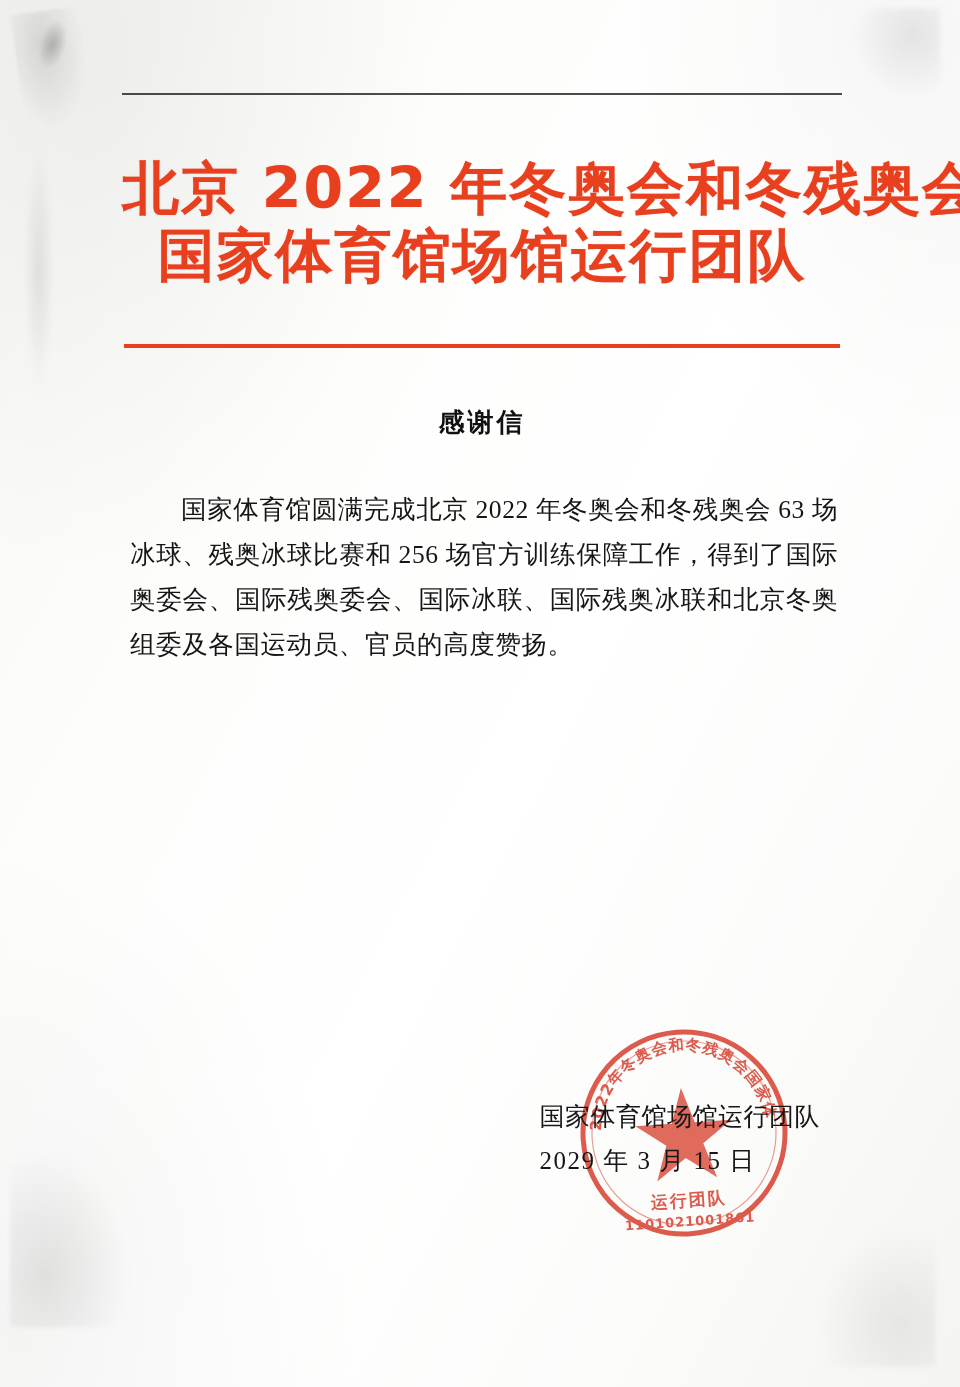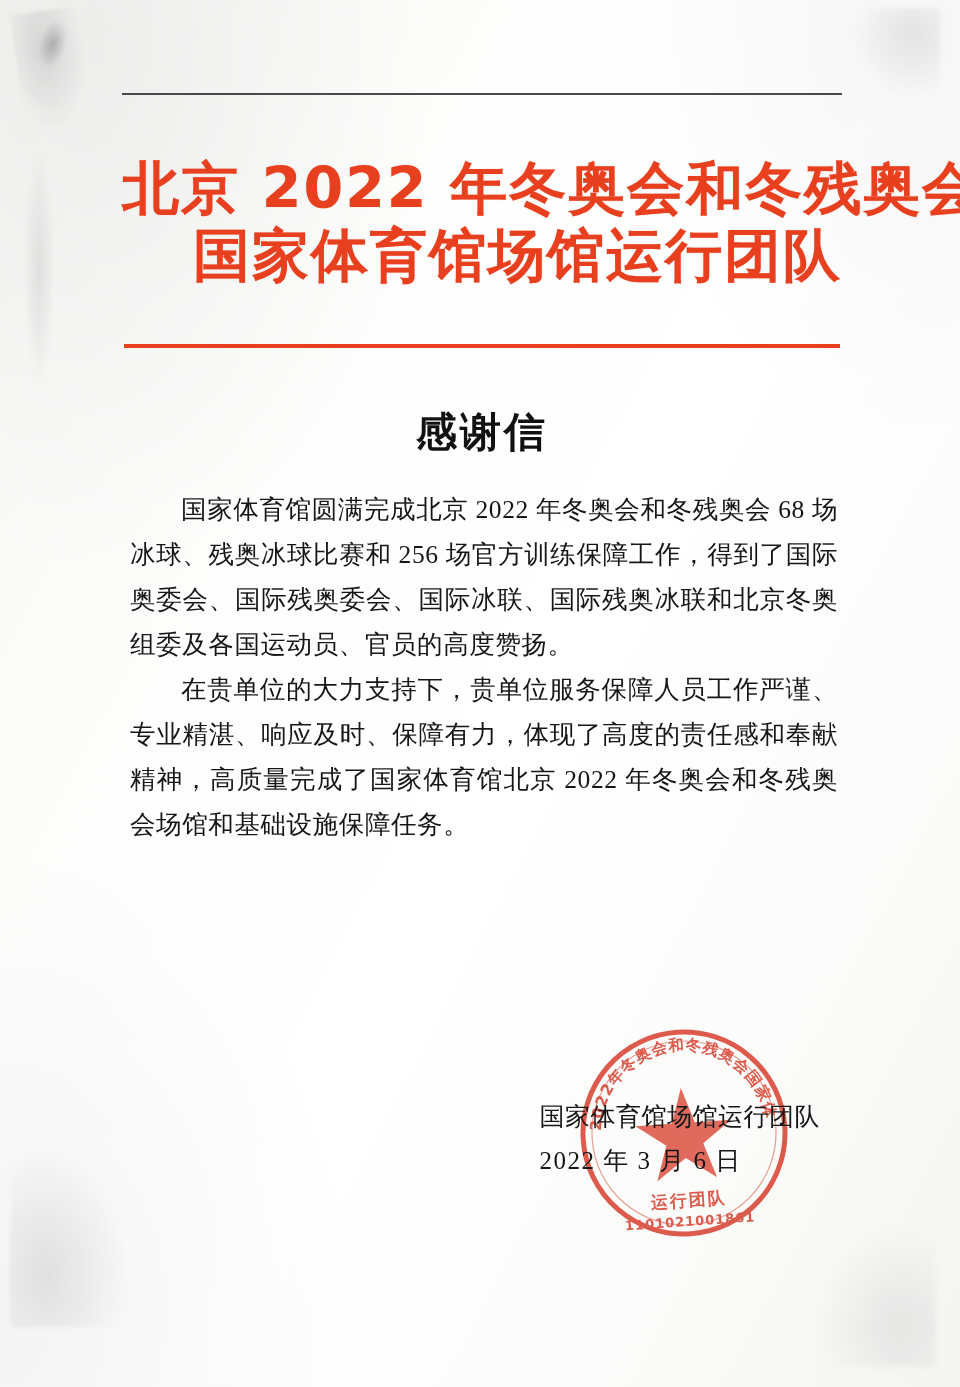--- a/index.html
+++ b/index.html
@@ -82,21 +82,21 @@
     height: 2px;
     background: #2b2b2b;
     opacity: 0.85;
   }
 
   .letterhead {
     position: absolute;
     top: 155px;
     left: 0;
     right: 0;
-    text-align: right;
+    text-align: center;
   }
   .letterhead .lh-line {
     font-family: "DejaVu Sans", "Liberation Sans", sans-serif;
     font-weight: 700;
     color: #e8401f;
     font-size: 57px;
     line-height: 1.18;
     letter-spacing: 2px;
     white-space: nowrap;
     text-shadow: 0 0 1px rgba(232,64,31,0.45);
@@ -112,21 +112,21 @@
   }
 
   .doc-title {
     position: absolute;
     top: 405px;
     left: 0;
     right: 0;
     text-align: center;
     font-family: "DejaVu Sans", "Liberation Sans", sans-serif;
     font-weight: 700;
-    font-size: 41px;
+    font-size: 26px;
     letter-spacing: 3px;
     color: #111;
   }
 
   .body-text {
     position: absolute;
     top: 487px;
     left: 8px;
     right: 4px;
     font-size: 25.5px;
@@ -212,22 +212,21 @@
     <div class="letterhead">
       <div class="lh-line">北京 2022 年冬奥会和冬残奥会</div>
       <div class="lh-line">国家体育馆场馆运行团队</div>
     </div>
 
     <div class="rule-red"></div>
 
     <div class="doc-title">感谢信</div>
 
     <div class="body-text">
-      <p class="para">国家体育馆圆满完成北京 2022 年冬奥会和冬残奥会 68 场冰球、残奥冰球比赛和 256 场官方训练保障工作，得到了国际奥委会、国际残奥委会、国际冰联、国际残奥冰联和北京冬奥组委及各国运动员、官员的高度赞扬。</p>
-      <p class="para">在贵单位的大力支持下，贵单位服务保障人员工作严谨、专业精湛、响应及时、保障有力，体现了高度的责任感和奉献精神，高质量完成了国家体育馆北京 2022 年冬奥会和冬残奥会场馆和基础设施保障任务。</p>
+      <p class="para">国家体育馆圆满完成北京 2022 年冬奥会和冬残奥会 63 场冰球、残奥冰球比赛和 256 场官方训练保障工作，得到了国际奥委会、国际残奥委会、国际冰联、国际残奥冰联和北京冬奥组委及各国运动员、官员的高度赞扬。</p>
     </div>
 
     <div class="stamp">
       <svg viewBox="0 0 214 214" xmlns="http://www.w3.org/2000/svg" aria-hidden="true">
         <defs>
           <path id="arcPath" d="M 24 107 A 83 83 0 1 1 190 107"></path>
         </defs>
         <circle cx="107" cy="107" r="101" fill="none" stroke="#d63826" stroke-width="5"></circle>
         <circle cx="107" cy="107" r="92" fill="none" stroke="#d63826" stroke-width="1.2" opacity="0.6"></circle>
         <text class="stamp-text">
@@ -235,17 +234,17 @@
         </text>
 
         <polygon points="107,62 118.5,97 155,97 125.5,118.5 137,153.5 107,132 77,153.5 88.5,118.5 59,97 95.5,97" fill="#d63826" opacity="0.9"></polygon>
         <text class="stamp-inner-text" x="107" y="180" text-anchor="middle">运行团队</text>
         <text class="stamp-code" x="107" y="200" text-anchor="middle">1101021001861</text>
       </svg>
     </div>
 
     <div class="signature">
       <div class="sig-line">国家体育馆场馆运行团队</div>
-      <div class="sig-date">2022 年 3 月 6 日</div>
+      <div class="sig-date">2029 年 3 月 15 日</div>
     </div>
 
   </div>
 </div>
 
 </body></html>

